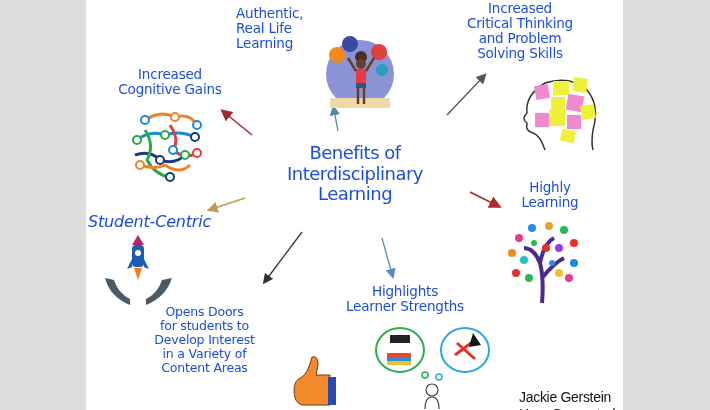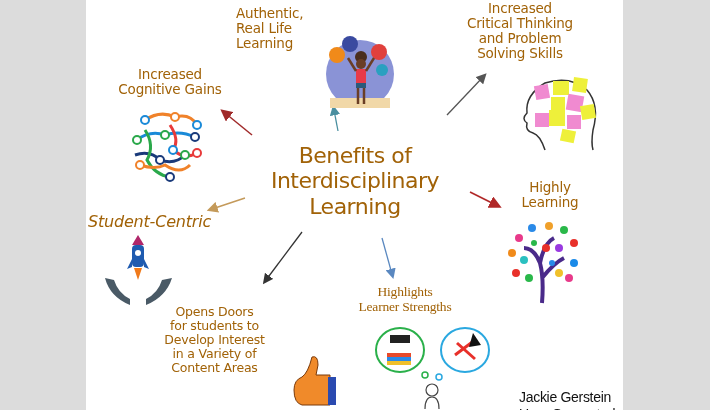--- a/index.html
+++ b/index.html
@@ -1,22 +1,22 @@
 <!DOCTYPE html>
 <html><head>
 <meta charset="utf-8">
 <style>
   html,body{margin:0;padding:0;}
   body{width:710px;height:410px;background:#dcdcdc;position:relative;overflow:hidden;font-family:"DejaVu Sans",sans-serif;}
   .canvas{position:absolute;left:86px;top:0;width:537px;height:410px;background:#ffffff;}
-  .lbl{position:absolute;color:#a16207;text-align:center;font-family:"DejaVu Sans",sans-serif;line-height:1.12;white-space:pre-line;letter-spacing:-0.2px;}
+  .lbl{position:absolute;color:#1d4ed8;text-align:center;font-family:"DejaVu Sans",sans-serif;line-height:1.12;white-space:pre-line;letter-spacing:-0.2px;}
   .s13{font-size:12.5px;}
   .s14{font-size:13.5px;}
   .s16{font-size:16px;}
-  .title{font-size:22px;line-height:1.15;letter-spacing:-0.5px;}
+  .title{font-size:18px;line-height:1.15;letter-spacing:-0.5px;}
   .credit{position:absolute;font-family:"Liberation Sans",sans-serif;font-size:14px;line-height:1.2;color:#111;text-align:left;letter-spacing:-0.3px;white-space:pre-line;}
   svg{position:absolute;overflow:visible;}
 </style>
 </head>
 <body>
 
 <div class="canvas"></div>
 
 <div class="lbl title" style="left:250px;top:143px;width:210px;">Benefits of
 Interdisciplinary
@@ -27,26 +27,26 @@
 Learning</div>
 <div class="lbl s14" style="left:440px;top:1px;width:160px;">Increased
 Critical Thinking
 and Problem
 Solving Skills</div>
 <div class="lbl s14" style="left:95px;top:67px;width:150px;">Increased
 Cognitive Gains</div>
 <div class="lbl s14" style="left:500px;top:180px;width:100px;">Highly
 Learning</div>
 <div class="lbl s16" style="left:88px;top:213px;width:170px;text-align:left;font-style:italic;">Student-Centric</div>
-<div class="lbl s13" style="left:142px;top:305px;width:145px;">Opens Doors
+<div class="lbl s13" style="left:132px;top:305px;width:145px;">Opens Doors
 for students to
 Develop Interest
 in a Variety of
 Content Areas</div>
-<div class="lbl s14" style="left:335px;top:284px;width:140px;font-family:Liberation Serif, serif;">Highlights
+<div class="lbl s14" style="left:335px;top:284px;width:140px;">Highlights
 Learner Strengths</div>
 
 <div class="credit" style="left:519px;top:389px;width:110px;">Jackie Gerstein
 User-Generated Education</div>
 
 <svg width="710" height="410" style="left:0;top:0;">
   <defs>
     <marker id="mRed" markerWidth="8" markerHeight="8" refX="4" refY="4" orient="auto">
         <path d="M0,0 L8,4 L0,8 z" fill="#a02a2a"></path>
       </marker>

